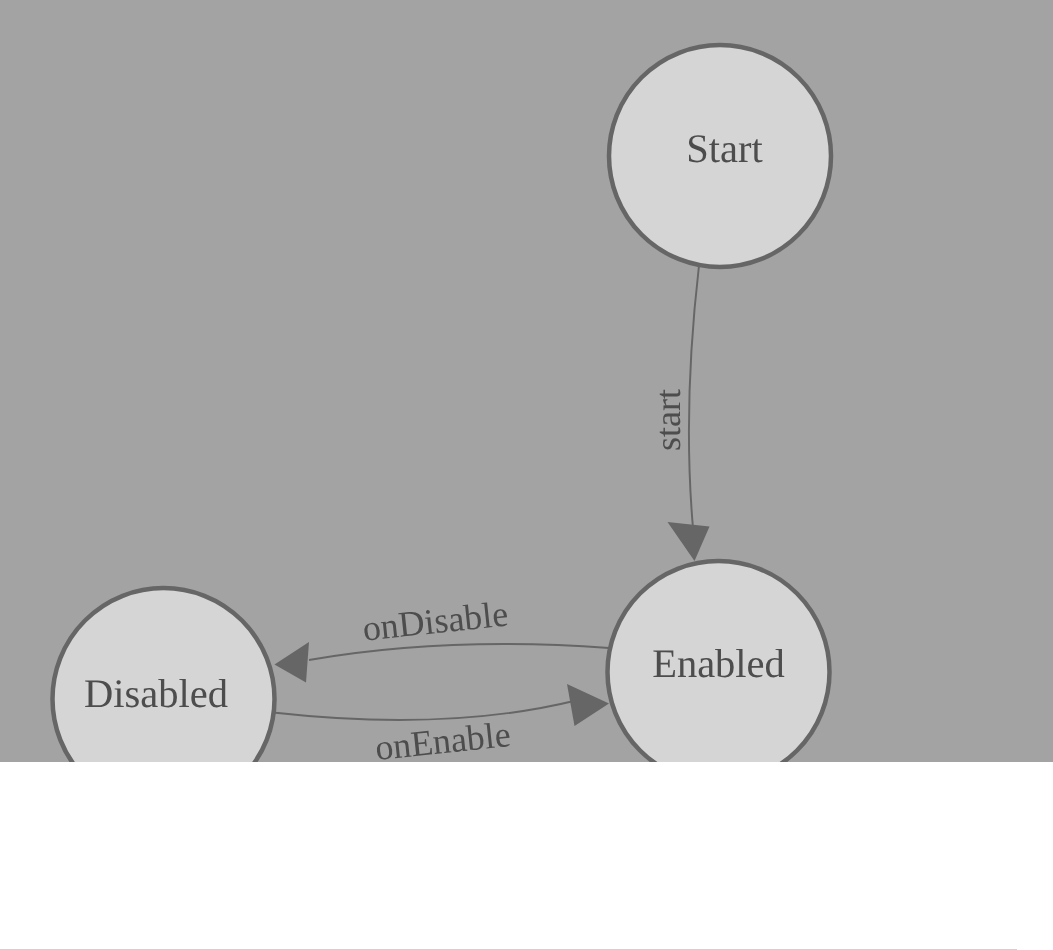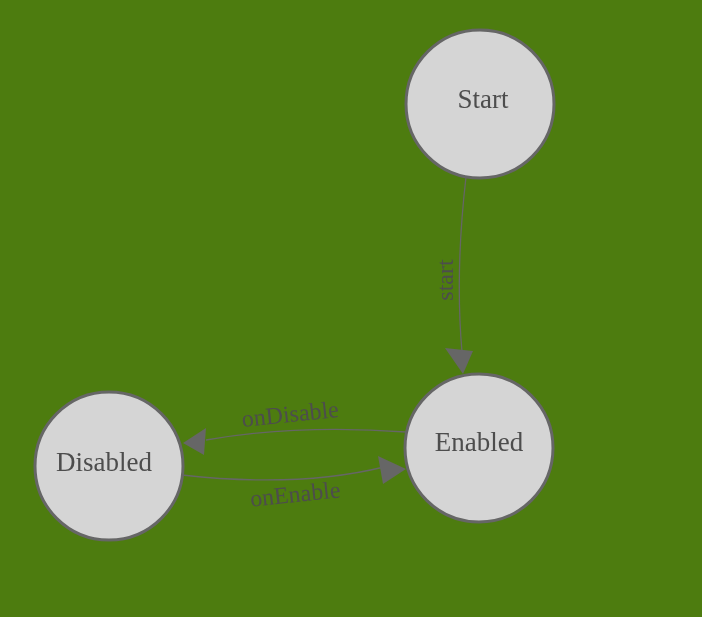--- a/index.html
+++ b/index.html
@@ -3,22 +3,22 @@
 <meta charset="utf-8">
 <style>
   html, body {
     margin: 0;
     padding: 0;
     background: #ffffff;
   }
   .stage {
     position: relative;
     width: 702px;
-    height: 617px;
-    background: #4d7c0f;
+    height: 508px;
+    background: #a3a3a3;
     overflow: hidden;
   }
   svg {
     display: block;
   }
   .edge-path {
     fill: none;
     stroke: #666666;
     stroke-width: 1.3;
   }

